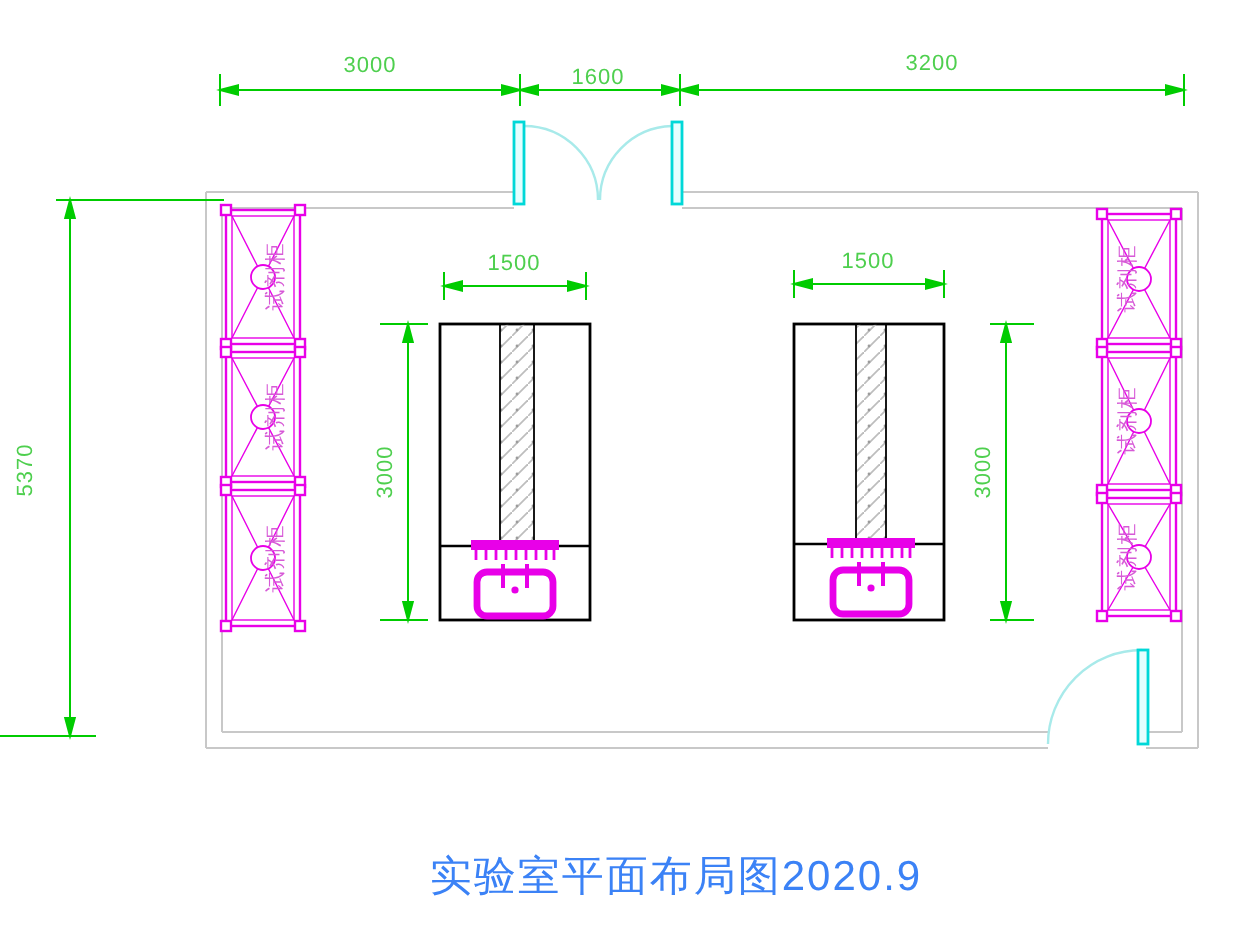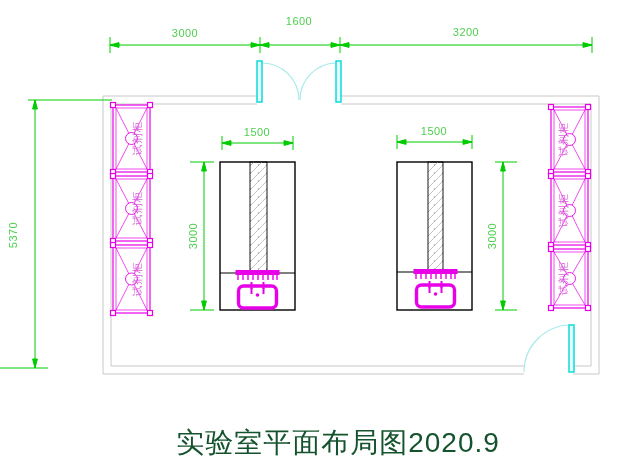--- a/index.html
+++ b/index.html
@@ -25,22 +25,22 @@
   .dim.vert{
     transform:translate(-50%,-50%) rotate(-90deg);
   }
   .cab{
     color:#d75ad7;
     font-size:10.5px;
     letter-spacing:1px;
     transform:translate(-50%,-50%) rotate(-90deg);
   }
   .title{
-    color:#14532d;
-    font-size:28px;
+    color:#3b82f6;
+    font-size:21px;
     letter-spacing:1px;
     transform:translateX(-50%);
   }
 </style>
 </head>
 <body>
 
 <div class="canvas">
 
 <svg width="619" height="469" viewBox="0 0 619 469">
@@ -217,21 +217,21 @@
       <circle cx="569.5" cy="278.5" r="6" fill="#ffffff" stroke-width="0.9"></circle>
       <rect x="548.5" y="246.5" width="5" height="5" fill="#ffffff"></rect>
           <rect x="585.5" y="246.5" width="5" height="5" fill="#ffffff"></rect>
       <rect x="548.5" y="305.5" width="5" height="5" fill="#ffffff"></rect>
           <rect x="585.5" y="305.5" width="5" height="5" fill="#ffffff"></rect>
     </g>
   </g>
 </svg>
 
   <div class="txt dim" style="left:185px;top:33px">3000</div>
-  <div class="txt dim" style="left:299px;top:21px">1600</div>
+  <div class="txt dim" style="left:299px;top:39px">1600</div>
   <div class="txt dim" style="left:466px;top:32px">3200</div>
   <div class="txt dim vert" style="left:13px;top:235px">5370</div>
 
   <div class="txt dim" style="left:257px;top:132px">1500</div>
   <div class="txt dim vert" style="left:193px;top:236px">3000</div>
   <div class="txt dim" style="left:434px;top:131px">1500</div>
   <div class="txt dim vert" style="left:492px;top:236px">3000</div>
 
   <div class="txt cab" style="left:138px;top:138px">试剂柜</div>
   <div class="txt cab" style="left:138px;top:208px">试剂柜</div>

